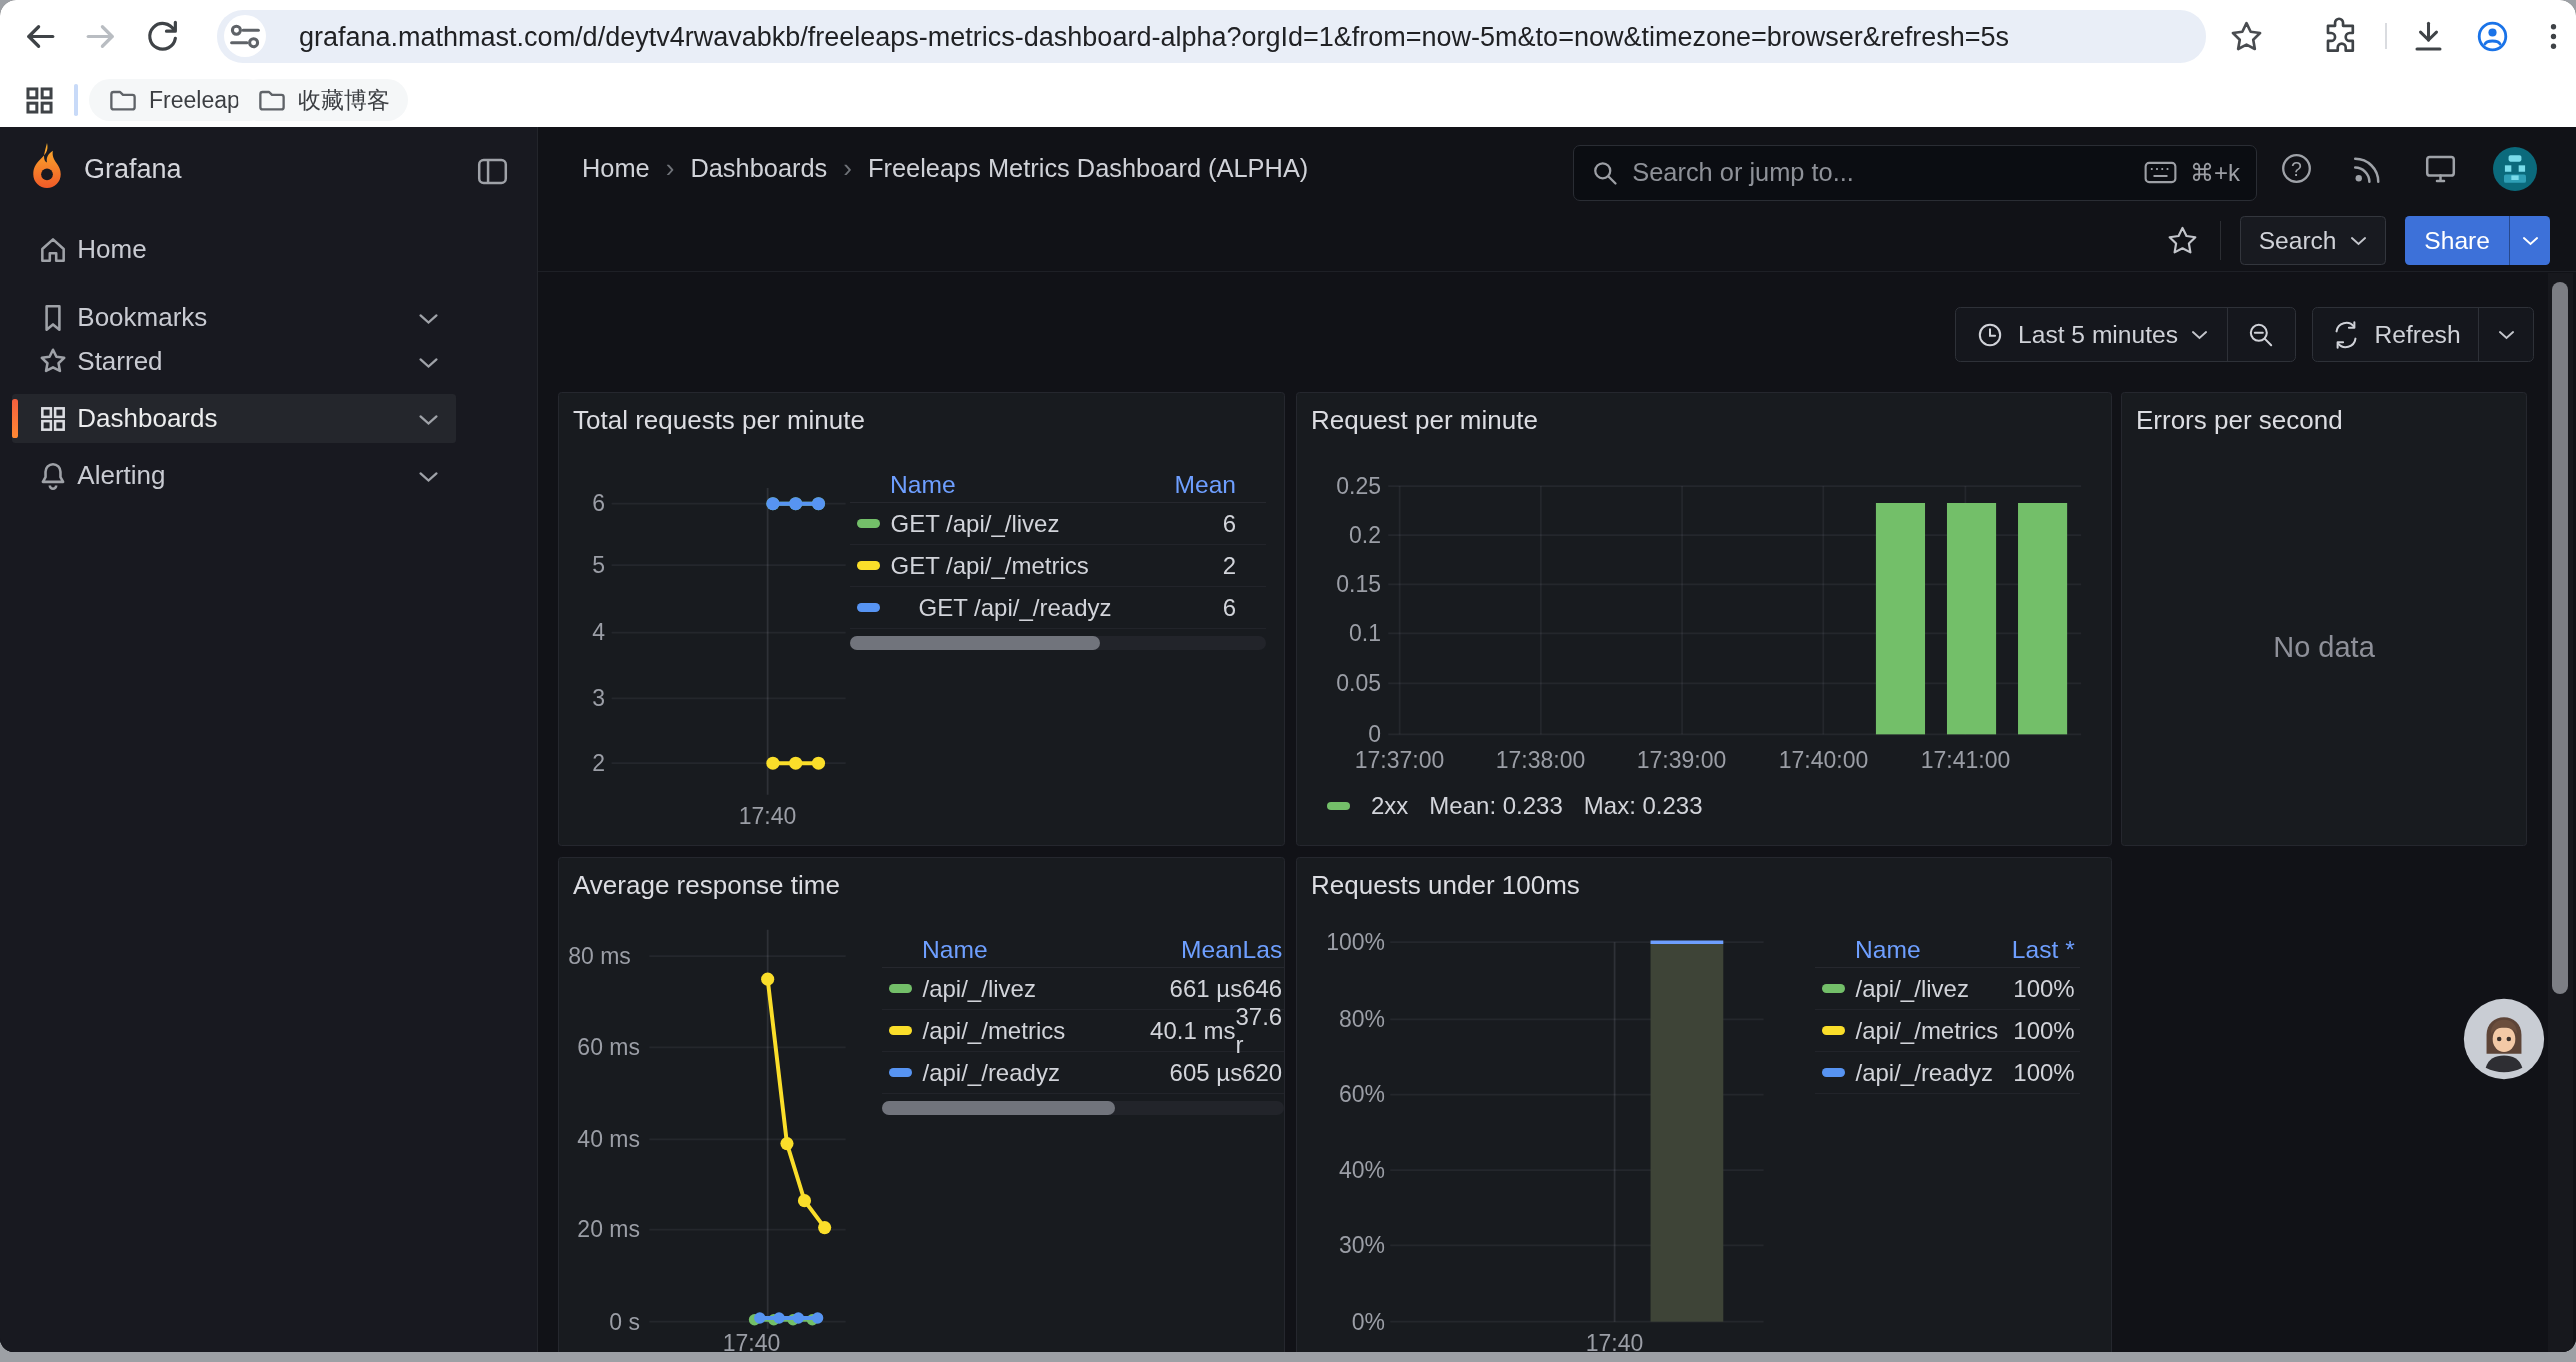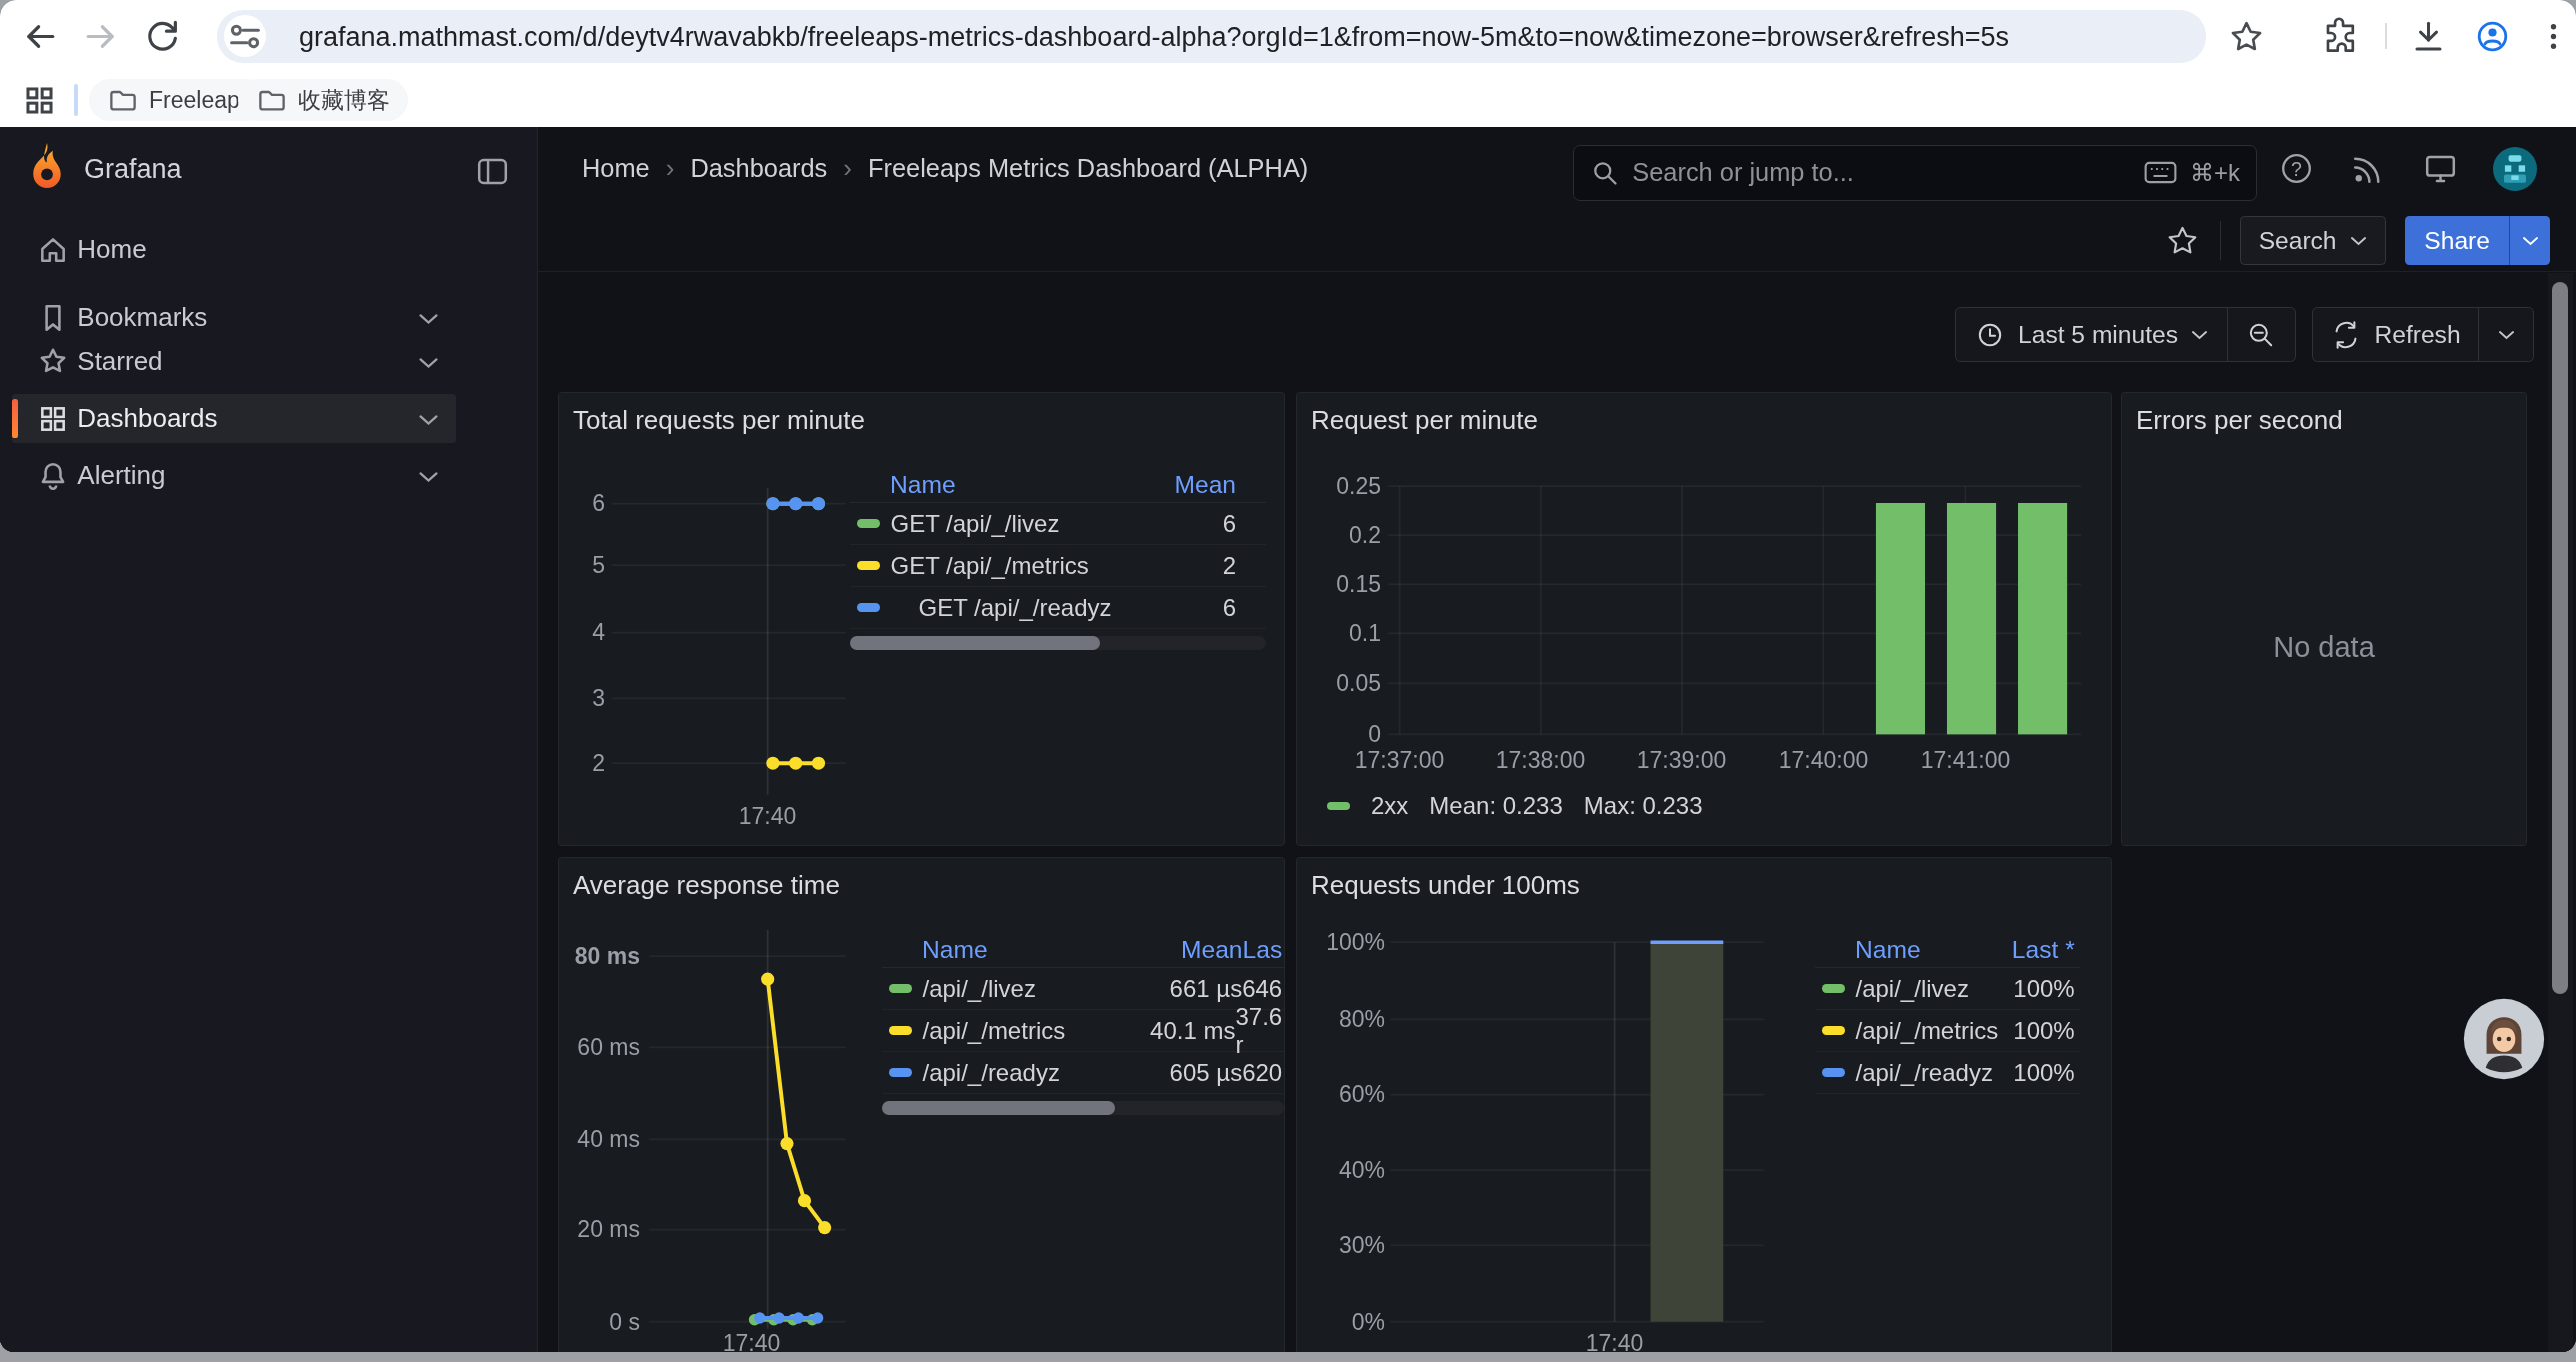--- a/index.html
+++ b/index.html
@@ -443,21 +443,21 @@
             </svg>
           </div>
         </div>
       <div id="panel3" class="panel" style="left:1583px;top:265px;width:404px;height:452px">
         <div class="ptitle">Errors per second</div>
         <div class="nodata">No data</div>
       </div>
       <div id="panel4" class="panel" style="left:20px;top:730px;width:725px;height:504px">
         <div class="ptitle">Average response time</div>
         <span class="xlab" style="left:131px;top:472px">17:40</span>
-      <span class="tick" style="left: 0px; top: 86px; width: 81px; text-align: right; font-weight: bold;">80 ms</span>
+      <span class="tick" style="left: 0px; top: 86px; width: 81px; text-align: center;">80 ms</span>
           <span class="tick" style="left: 0px; top: 177px; width: 81px; text-align: right;">60 ms</span>
           <span class="tick" style="left: 0px; top: 269px; width: 81px; text-align: right;">40 ms</span>
           <span class="tick" style="left: 0px; top: 359px; width: 81px; text-align: right;">20 ms</span>
           <span class="tick" style="left: 0px; top: 452px; width: 81px; text-align: right;">0 s</span>
           <div style="position: absolute; left: 0px; top: 0px;">
             <svg width="725" height="504" viewBox="0 0 827 575">
               <line class="gl" x1="103" y1="112" x2="327" y2="112"></line>
               <line class="gl" x1="103" y1="216" x2="327" y2="216"></line>
               <line class="gl" x1="103" y1="321" x2="327" y2="321"></line>
               <line class="gl" x1="103" y1="424" x2="327" y2="424"></line>

